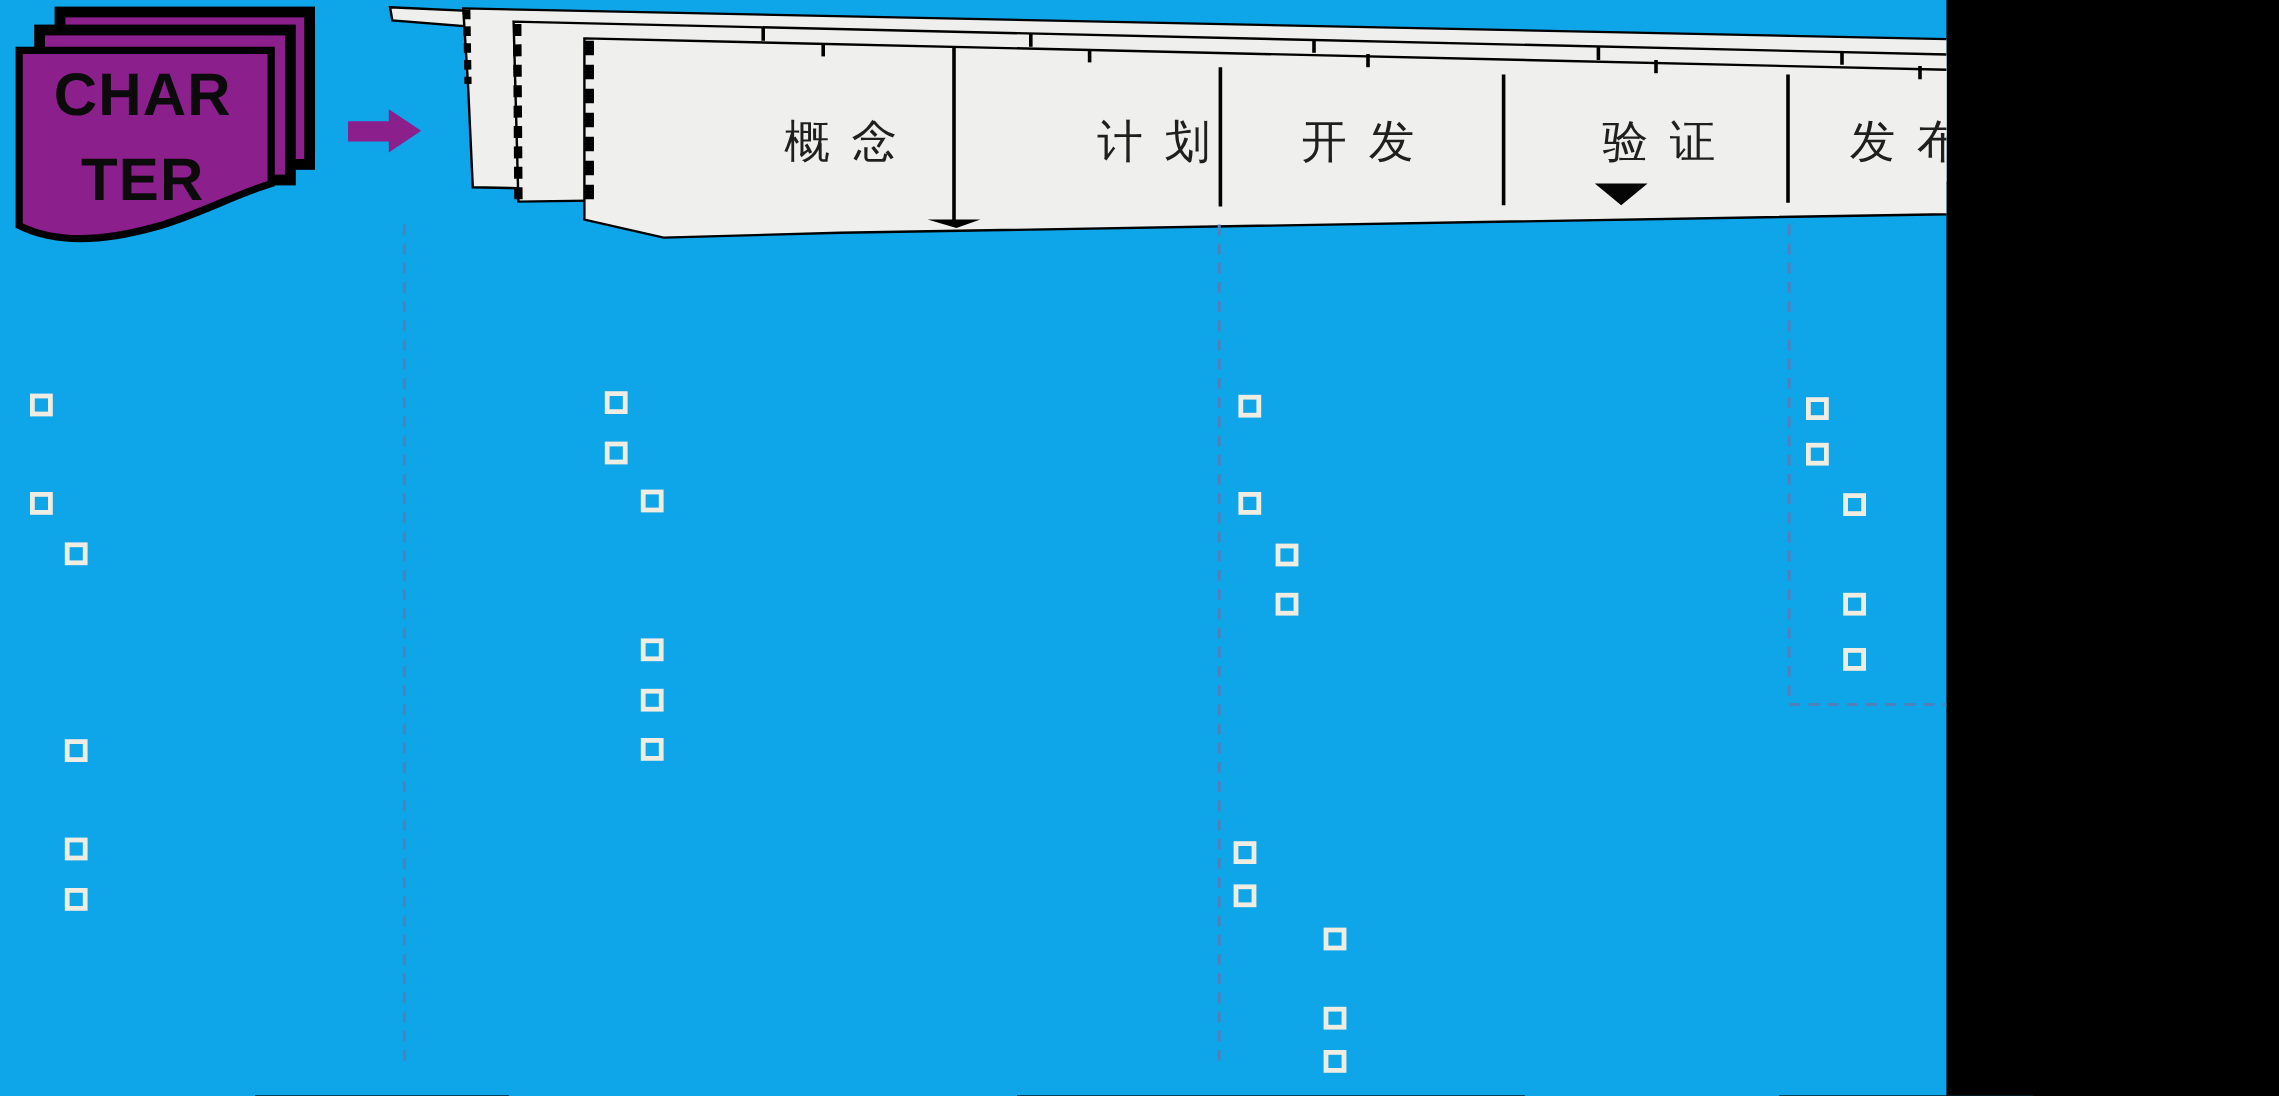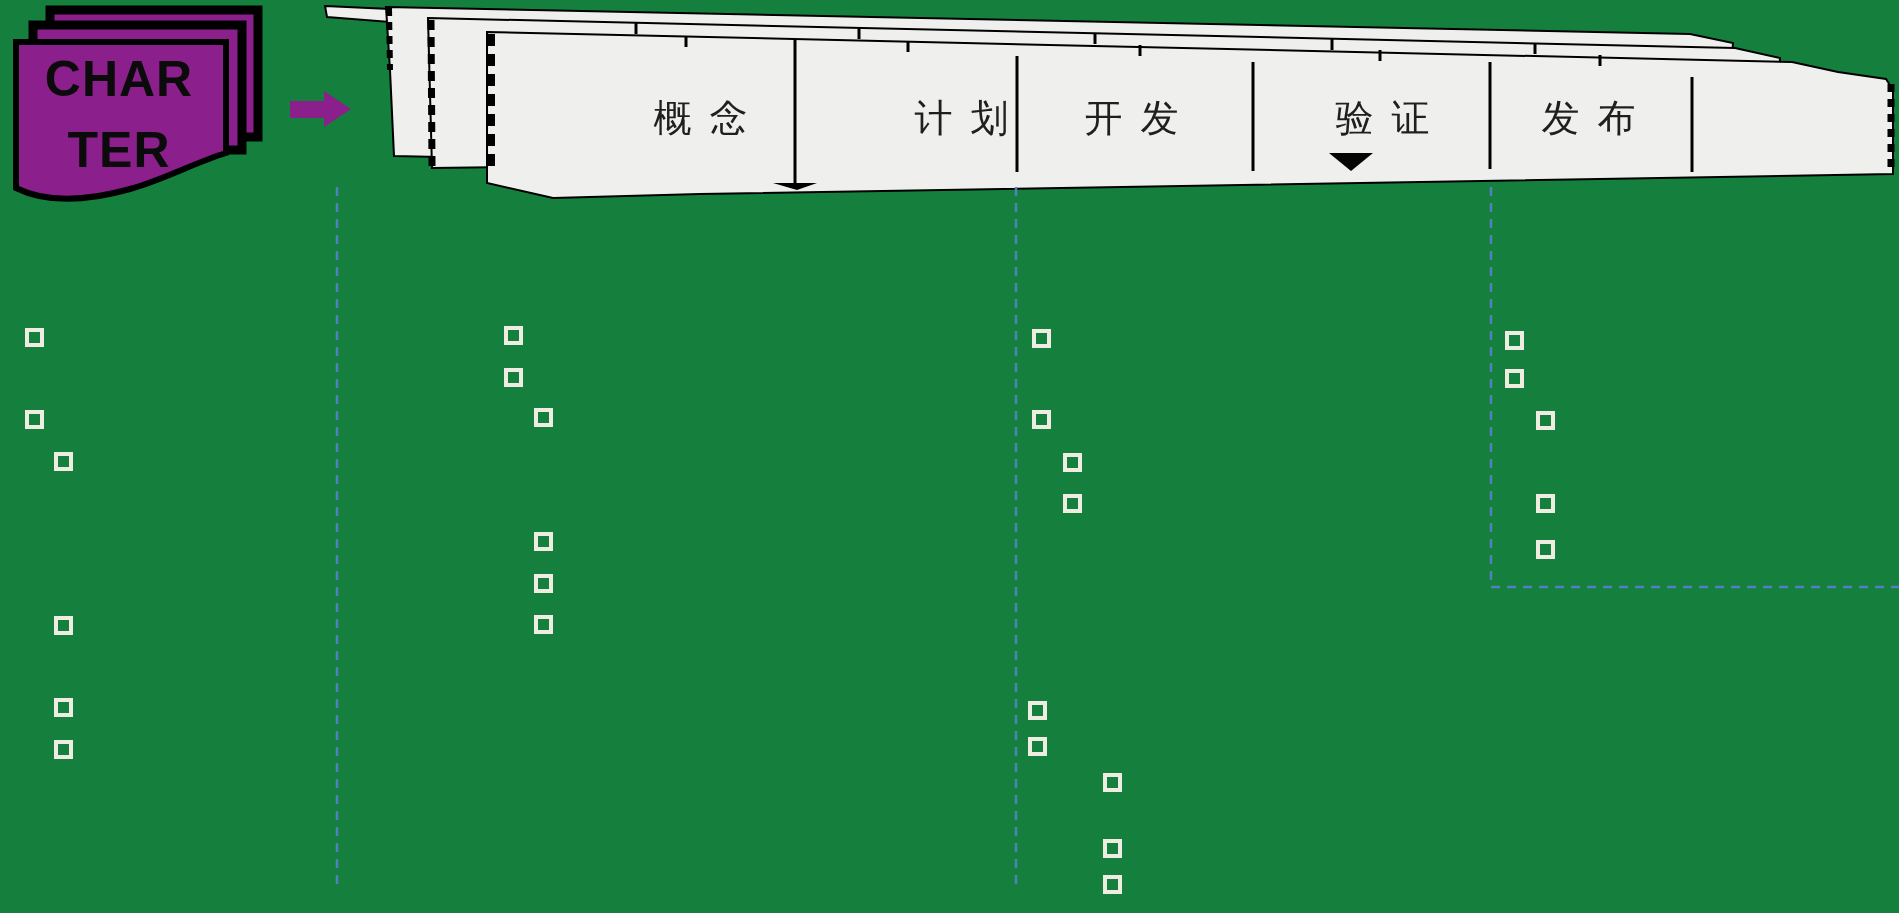--- a/index.html
+++ b/index.html
@@ -1,16 +1,16 @@
 <!DOCTYPE html>
 <html><head>
 <meta charset="utf-8">
 <style>
   html,body{margin:0;padding:0;background:#000;}
-  .stage{position:relative;width:1899px;height:913px;background:#15803d;overflow:hidden;
+  .stage{position:relative;width:1622px;height:913px;background:#0ea5e9;overflow:hidden;
          font-family:"Liberation Sans", sans-serif;}
   .stage svg{position:absolute;left:0;top:0;}
   #bullets-layer{position:absolute;left:0;top:0;width:100%;height:100%;}
   .bullet{position:absolute;width:11px;height:11px;border:4px solid #efece2;background:transparent;}
   .charter-text{font-family:"Liberation Sans", sans-serif;font-weight:bold;font-size:50px;letter-spacing:1px;}
   .phase-label{font-family:"DejaVu Serif", serif;font-size:38px;letter-spacing:3px;}
 </style>
 </head>
 <body>
 

